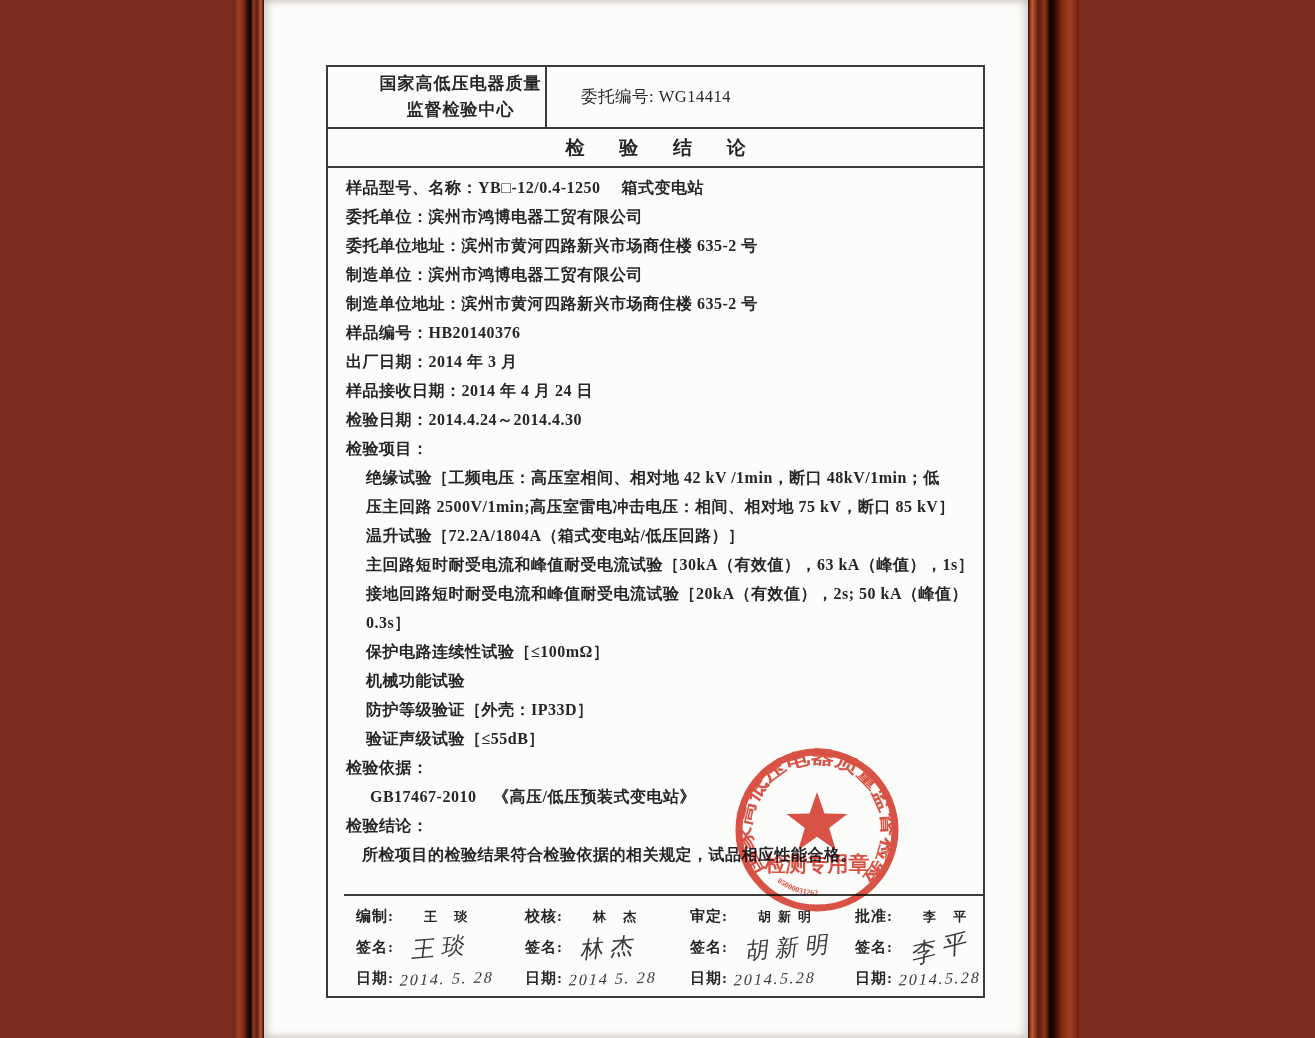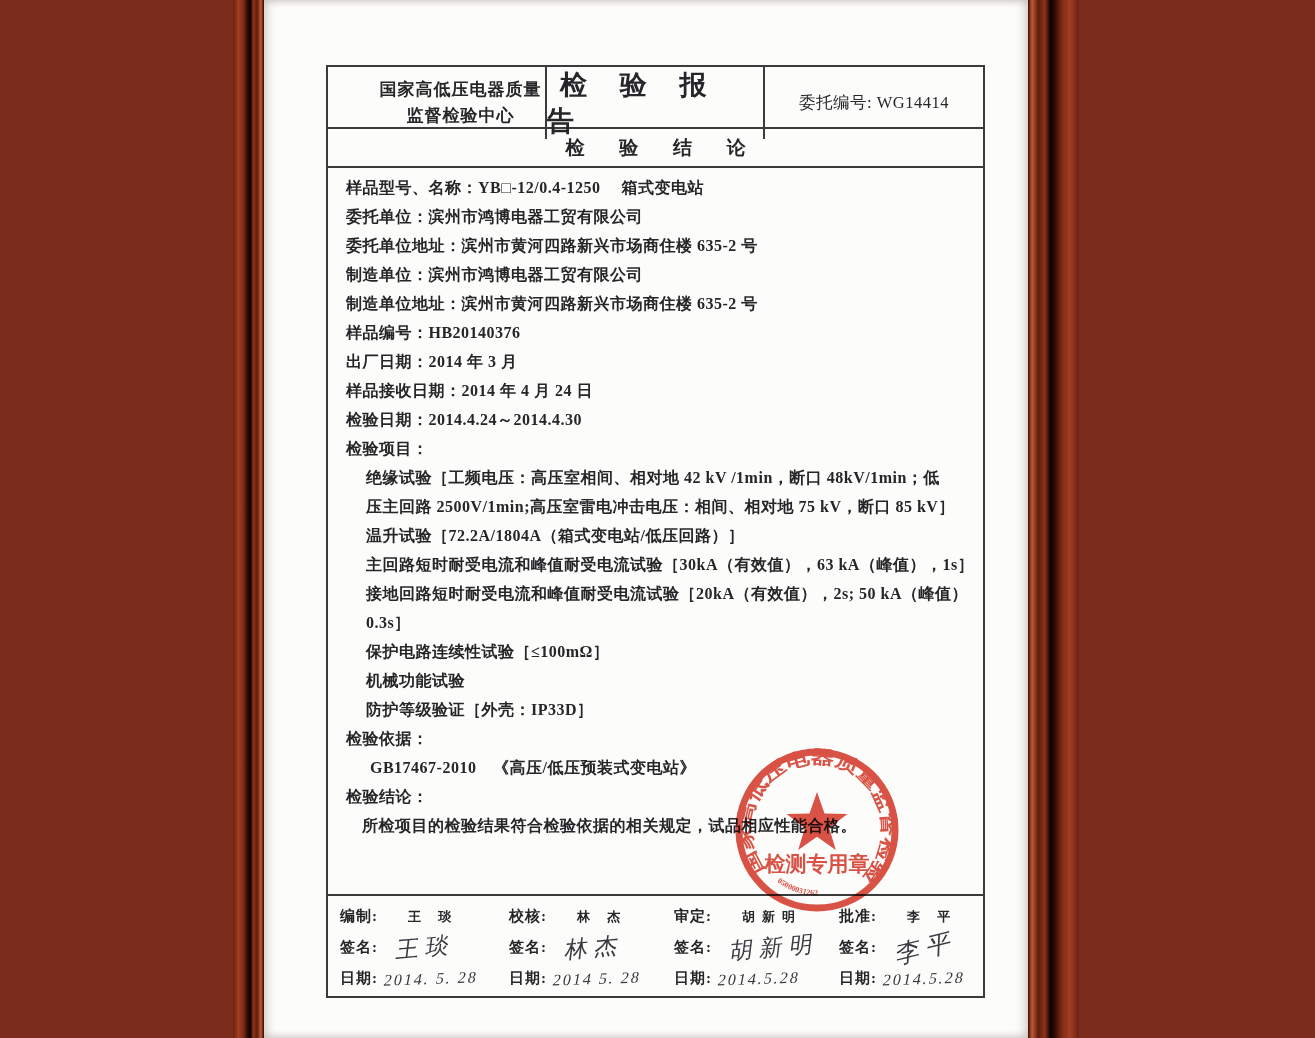--- a/index.html
+++ b/index.html
@@ -42,21 +42,21 @@
   .tbl-body{
     position:absolute;top:101px;left:0;right:0;bottom:102px;
     padding:5px 10px 0 10px;font-size:16px;font-weight:600;letter-spacing:.5px;
   }
   .ln{line-height:29px;height:29px;white-space:nowrap;overflow:hidden;}
   .ind0{padding-left:8px;}
   .ind1{padding-left:28px;}
   .ind1b{padding-left:24px;}
   .ind2{padding-left:32px;}
   .signoff{
-    position:absolute;left:0;right:0;bottom:0;height:100px;
+    position:absolute;left:16px;right:0;bottom:0;height:100px;
     border-top:2px solid #3b3b3b;
     display:grid;grid-template-columns:169px 165px 165px 1fr;
   }
   .sig-col{padding:5px 2px 0 12px;}
   .sig-line{height:31px;display:flex;align-items:center;}
   .lbl{font-size:15px;font-weight:700;letter-spacing:1px;flex:0 0 auto;}
   .pname{margin-left:30px;font-size:13px;font-weight:700;letter-spacing:7px;white-space:nowrap;}
   .hand{
     margin-left:18px;font-size:23px;font-weight:500;color:#3a3a42;
     transform:rotate(-5deg) skewX(-12deg);letter-spacing:7px;white-space:nowrap;
@@ -80,21 +80,20 @@
 
 <div class="paper">
 
   <div class="report-table">
 
     <div class="hdr-row">
       <div class="cell cell-org">
         <div>国家高低压电器质量</div>
         <div>监督检验中心</div>
       </div>
-      <div class="cell cell-title">检 验 报 告</div>
       <div class="cell cell-consign">
         <span>委托编号:</span>&nbsp;
         <span>WG14414</span>
       </div>
     </div>
 
     <div class="section-row">检 验 结 论</div>
 
     <div class="tbl-body">
       <div class="ln ind0">样品型号、名称：YB□-12/0.4-1250　 箱式变电站</div>
@@ -109,20 +108,21 @@
       <div class="ln ind0">检验项目：</div>
       <div class="ln ind1">绝缘试验［工频电压：高压室相间、相对地 42 kV /1min，断口 48kV/1min；低</div>
       <div class="ln ind1">压主回路 2500V/1min;高压室雷电冲击电压：相间、相对地 75 kV，断口 85 kV］</div>
       <div class="ln ind1">温升试验［72.2A/1804A（箱式变电站/低压回路）］</div>
       <div class="ln ind1">主回路短时耐受电流和峰值耐受电流试验［30kA（有效值），63 kA（峰值），1s］</div>
       <div class="ln ind1">接地回路短时耐受电流和峰值耐受电流试验［20kA（有效值），2s; 50 kA（峰值），</div>
       <div class="ln ind1">0.3s］</div>
       <div class="ln ind1">保护电路连续性试验［≤100mΩ］</div>
       <div class="ln ind1">机械功能试验</div>
       <div class="ln ind1">防护等级验证［外壳：IP33D］</div>
+      <div class="ln ind1">验证声级试验［≤55dB］</div>
       <div class="ln ind0">检验依据：</div>
       <div class="ln ind2">GB17467-2010　《高压/低压预装式变电站》</div>
       <div class="ln ind0">检验结论：</div>
       <div class="ln ind1b">所检项目的检验结果符合检验依据的相关规定，试品相应性能合格。</div>
     </div>
 
     <div class="signoff">
       <div class="sig-col">
         <div class="sig-line">
             <span class="lbl">编制:</span>

